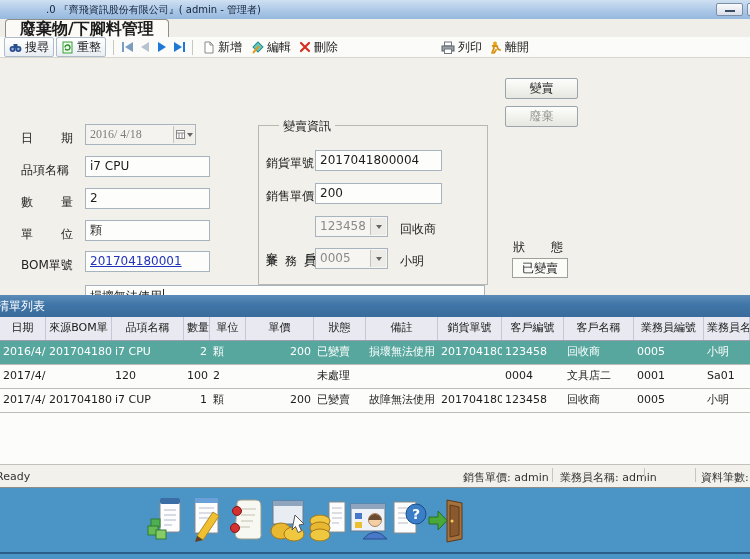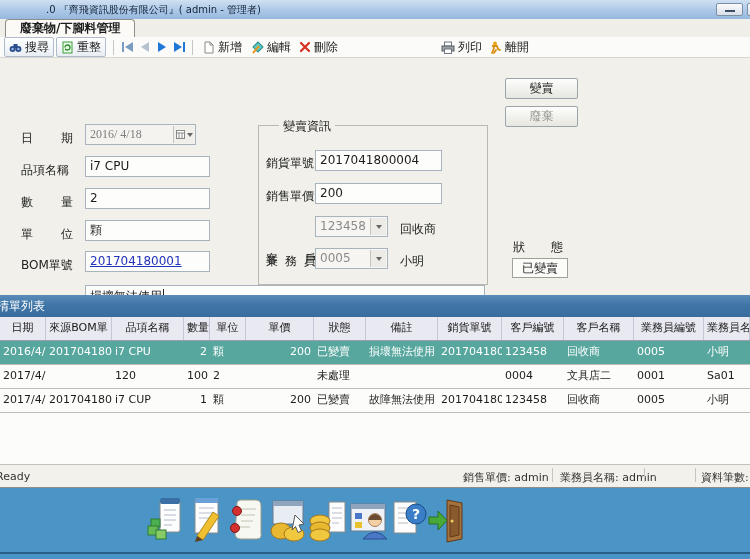--- a/index.html
+++ b/index.html
@@ -16,21 +16,21 @@
     background:linear-gradient(#fbfbfd,#d9dee8);box-sizing:border-box;}
   .winbtn .bar{position:absolute;left:8px;bottom:3px;width:10px;height:2px;background:#3a4c66;}
   .winbtn.min{left:716px;}
   .winbtn.cut{left:747px;width:20px;}
 
   
   .tabstrip{position:absolute;left:0;top:19px;width:750px;height:18px;background:#efeee8;
     border-bottom:1px solid #b9b7ae;}
   .tab{position:absolute;left:5px;top:0px;height:17px;padding:0 14px;background:#fbfaf6;
     border:1px solid #8e8e86;border-bottom:none;border-radius:4px 4px 0 0;
-    font-weight:bold;font-size:12px;line-height:17px;}
+    font-weight:bold;font-size:16px;line-height:17px;}
 
   
   .toolbar{position:absolute;left:0;top:37px;width:750px;height:21px;background:#fbfbf9;
     border-bottom:1px solid #d8d6cd;display:flex;align-items:center;padding-left:4px;box-sizing:border-box;}
   .tbtn{display:flex;align-items:center;gap:3px;height:18px;padding:0 4px;font-size:12px;color:#1c1c1c;}
   .tbtn.framed{border:1px solid #aebccb;border-radius:2px;background:linear-gradient(#ffffff,#e9eef4);margin-right:2px;}
   .tbtn.disabled{color:#0f766e;margin-top:48px;}
   .tsep{width:1px;height:15px;background:#c9c8c0;margin:0 5px;}
   .navbtn{width:17px;height:17px;display:flex;align-items:center;justify-content:center;}
   .tbtn svg,.navbtn svg{display:block;}

